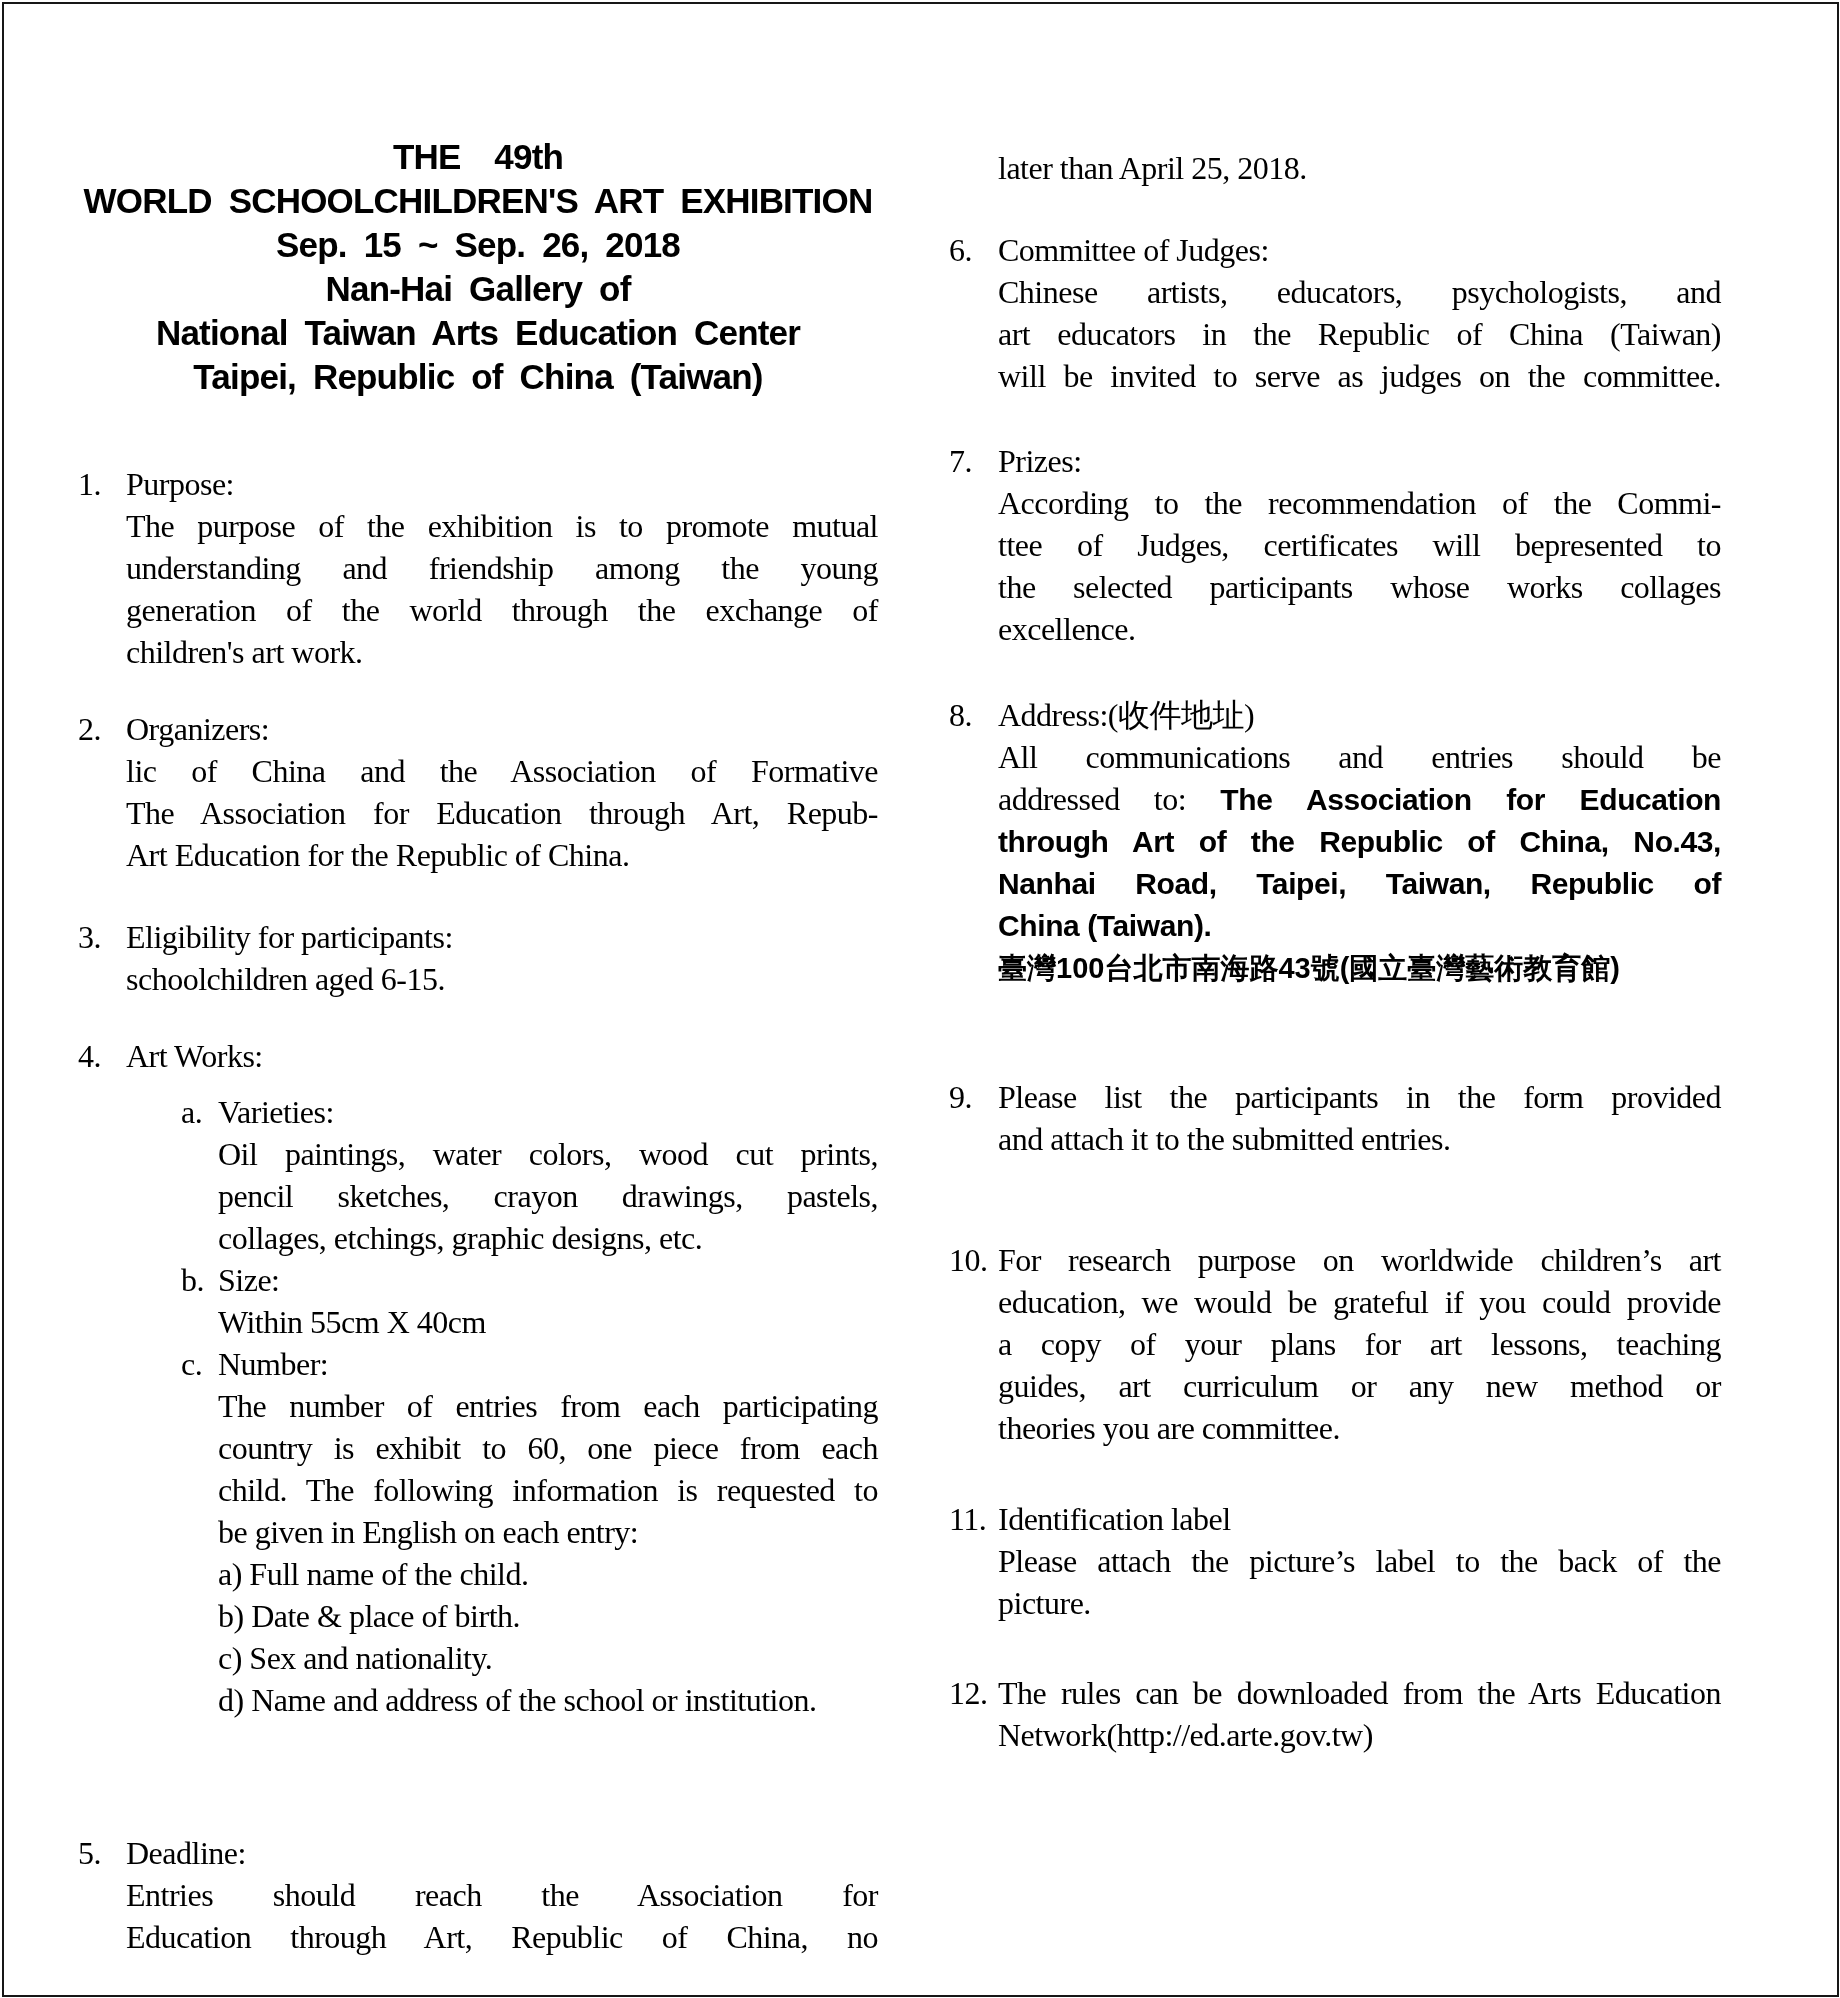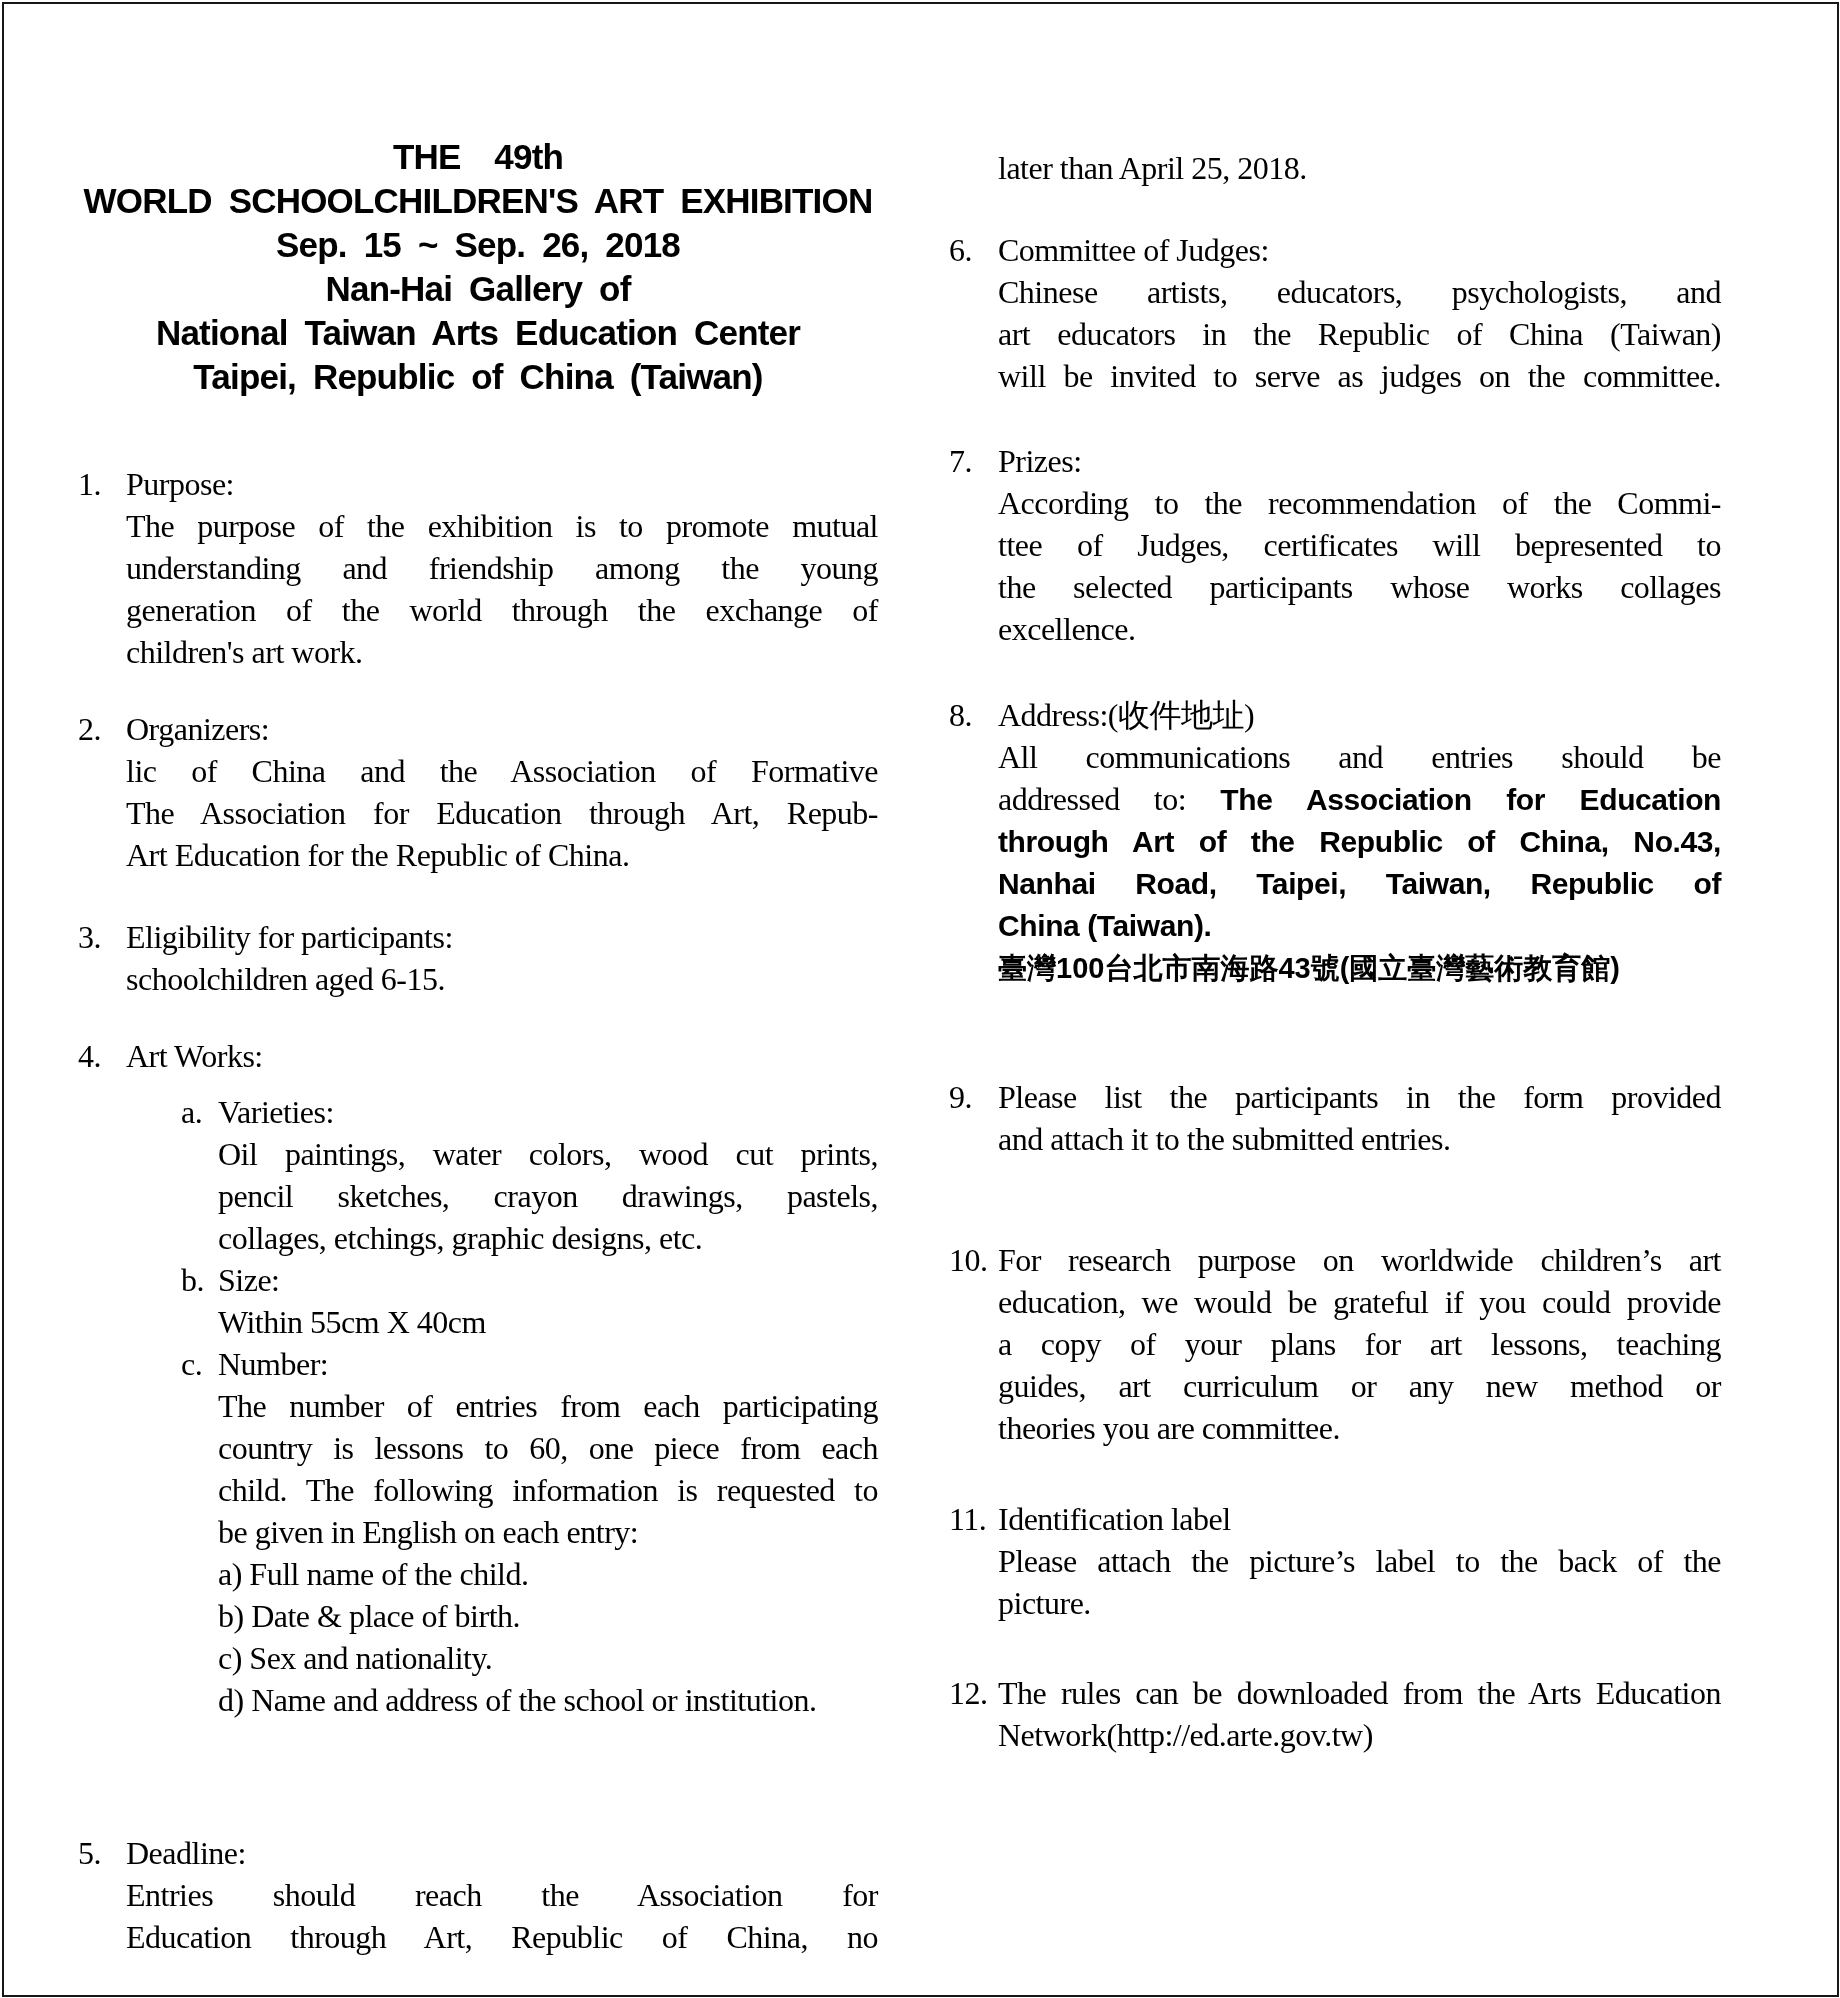--- a/index.html
+++ b/index.html
@@ -117,21 +117,21 @@
               <div class="sbody">
                 <div class="ln">Size:</div>
                 <div class="ln">Within 55cm X 40cm</div>
               </div>
             </div>
             <div class="sub" data-sub="c">
               <div class="snum">c.</div>
               <div class="sbody">
                 <div class="ln">Number:</div>
                 <div class="ln j">The number of entries from each participating</div>
-                <div class="ln j">country is lessons to 60, one piece from each</div>
+                <div class="ln j">country is exhibit to 60, one piece from each</div>
                 <div class="ln j">child. The following information is requested to</div>
                 <div class="ln">be given in English on each entry:</div>
                 <div class="ln">a) Full name of the child.</div>
                 <div class="ln">b) Date &amp; place of birth.</div>
                 <div class="ln">c) Sex and nationality.</div>
                 <div class="ln">d) Name and address of the school or institution.</div>
               </div>
             </div>
           </div>
         </div>

